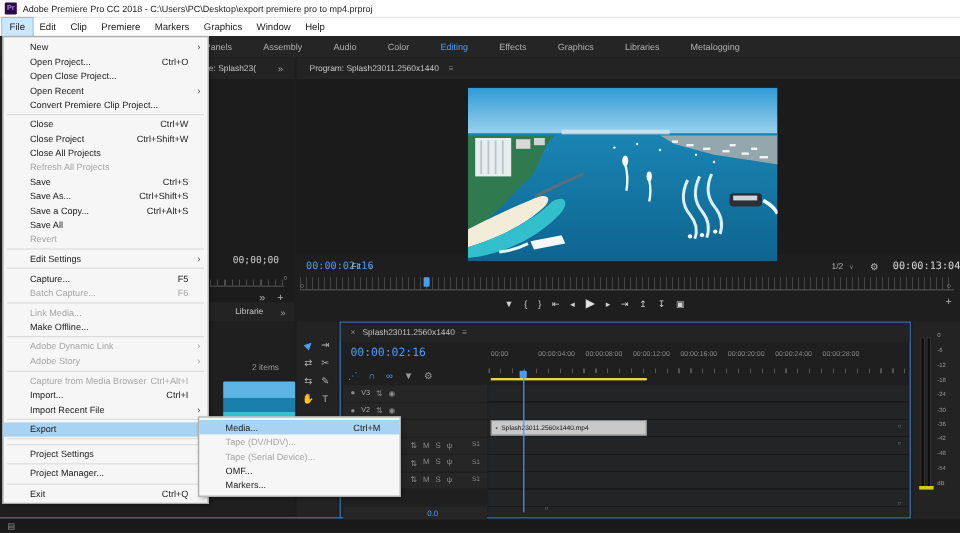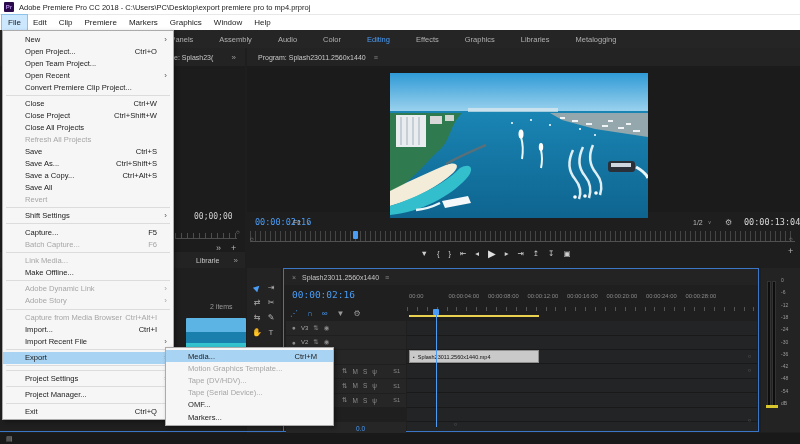--- a/index.html
+++ b/index.html
@@ -462,21 +462,21 @@
         <span class="ma" style="--i: 0;">›</span>
       </div>
 
       <div class="mrow" style="--i: 1;">
         <span class="ml" style="--i: 1;">Open Project...</span>
         <span class="ms" style="--i: 1;">Ctrl+O</span>
         <span class="ma" style="--i: 1;"></span>
       </div>
 
       <div class="mrow" style="--i: 2;">
-        <span class="ml" style="--i: 2;">Open Team Project...</span>
+        <span class="ml" style="--i: 2;">Open Close Project...</span>
         <span class="ms" style="--i: 2;"></span>
         <span class="ma" style="--i: 2;"></span>
       </div>
 
       <div class="mrow" style="--i: 3;">
         <span class="ml" style="--i: 3;">Open Recent</span>
         <span class="ms" style="--i: 3;"></span>
         <span class="ma" style="--i: 3;">›</span>
       </div>
 
@@ -546,21 +546,21 @@
         <span class="ma" style="--i: 14;"></span>
       </div>
 
       <div class="mrow sepr" style="--i: 15;">
         <span class="ml" style="--i: 15;"></span>
         <span class="ms" style="--i: 15;"></span>
         <span class="ma" style="--i: 15;"></span>
       </div>
 
       <div class="mrow" style="--i: 16;">
-        <span class="ml" style="--i: 16;">Shift Settings</span>
+        <span class="ml" style="--i: 16;">Edit Settings</span>
         <span class="ms" style="--i: 16;"></span>
         <span class="ma" style="--i: 16;">›</span>
       </div>
 
       <div class="mrow sepr" style="--i: 17;">
         <span class="ml" style="--i: 17;"></span>
         <span class="ms" style="--i: 17;"></span>
         <span class="ma" style="--i: 17;"></span>
       </div>
 
@@ -693,25 +693,20 @@
     </div>
 
   <div id="export-submenu" class="menu-popup">
 
       <div class="mrow hl" style="--i: 0;">
         <span class="ml" style="--i: 0;">Media...</span>
         <span class="ms" style="--i: 0;">Ctrl+M</span>
         <span class="ma" style="--i: 0;"></span>
       </div>
 
-      <div class="mrow dis" style="--i: 1;">
-        <span class="ml" style="--i: 1;">Motion Graphics Template...</span>
-        <span class="ms" style="--i: 1;"></span>
-        <span class="ma" style="--i: 1;"></span>
-      </div>
 
 
       <div class="mrow dis" style="--i: 3;">
         <span class="ml" style="--i: 3;">Tape (DV/HDV)...</span>
         <span class="ms" style="--i: 3;"></span>
         <span class="ma" style="--i: 3;"></span>
       </div>
 
       <div class="mrow dis" style="--i: 4;">
         <span class="ml" style="--i: 4;">Tape (Serial Device)...</span>

